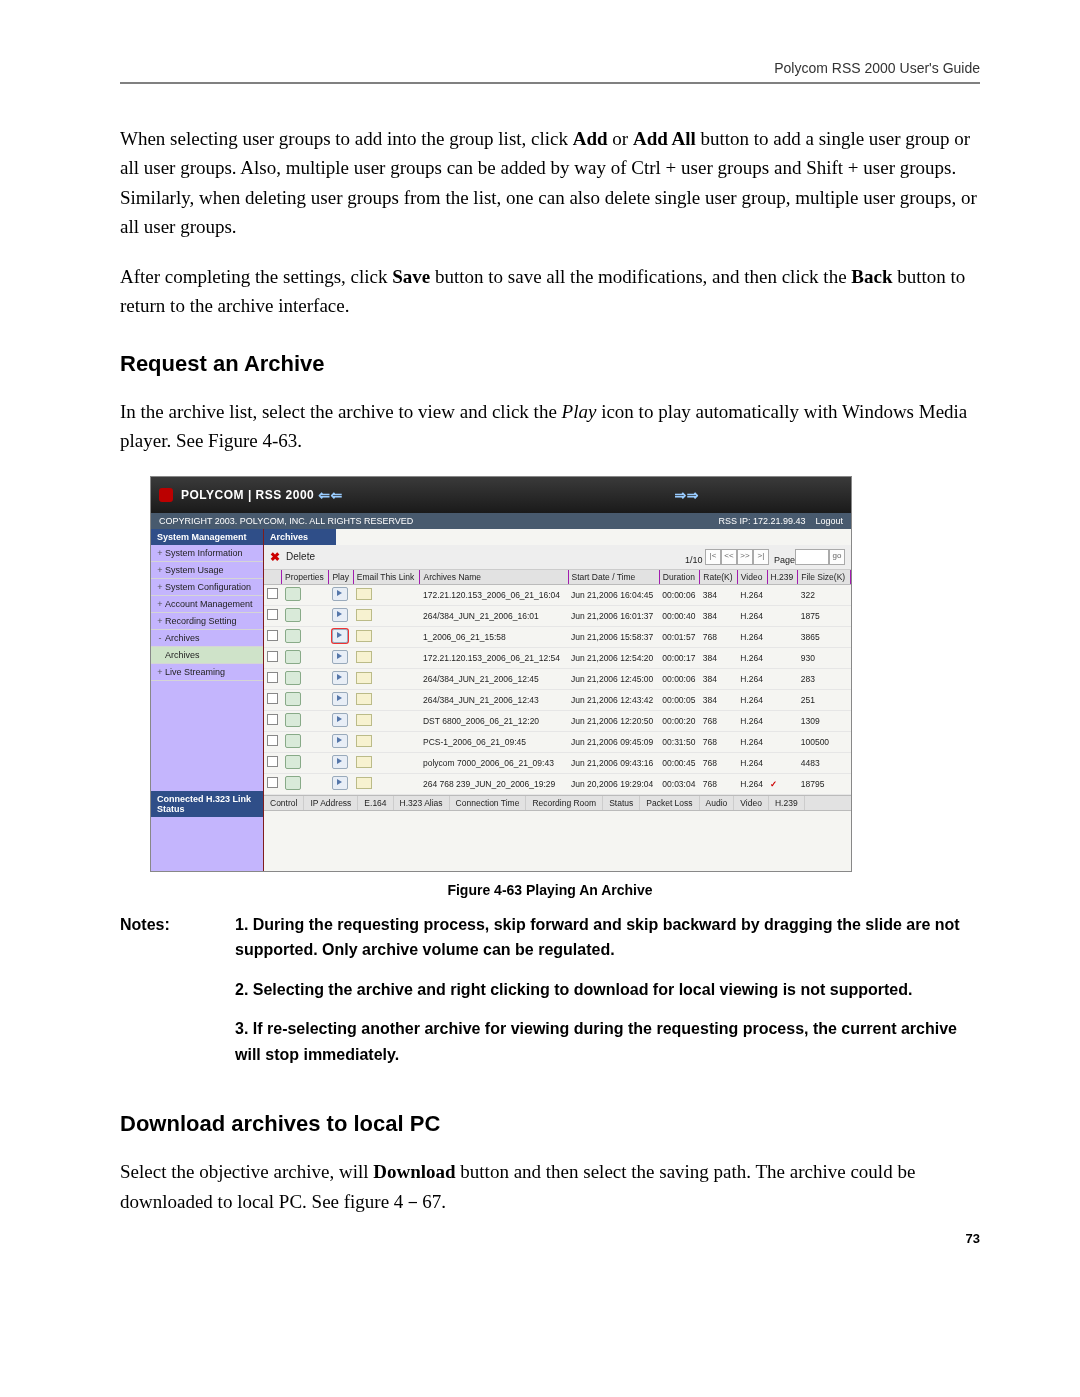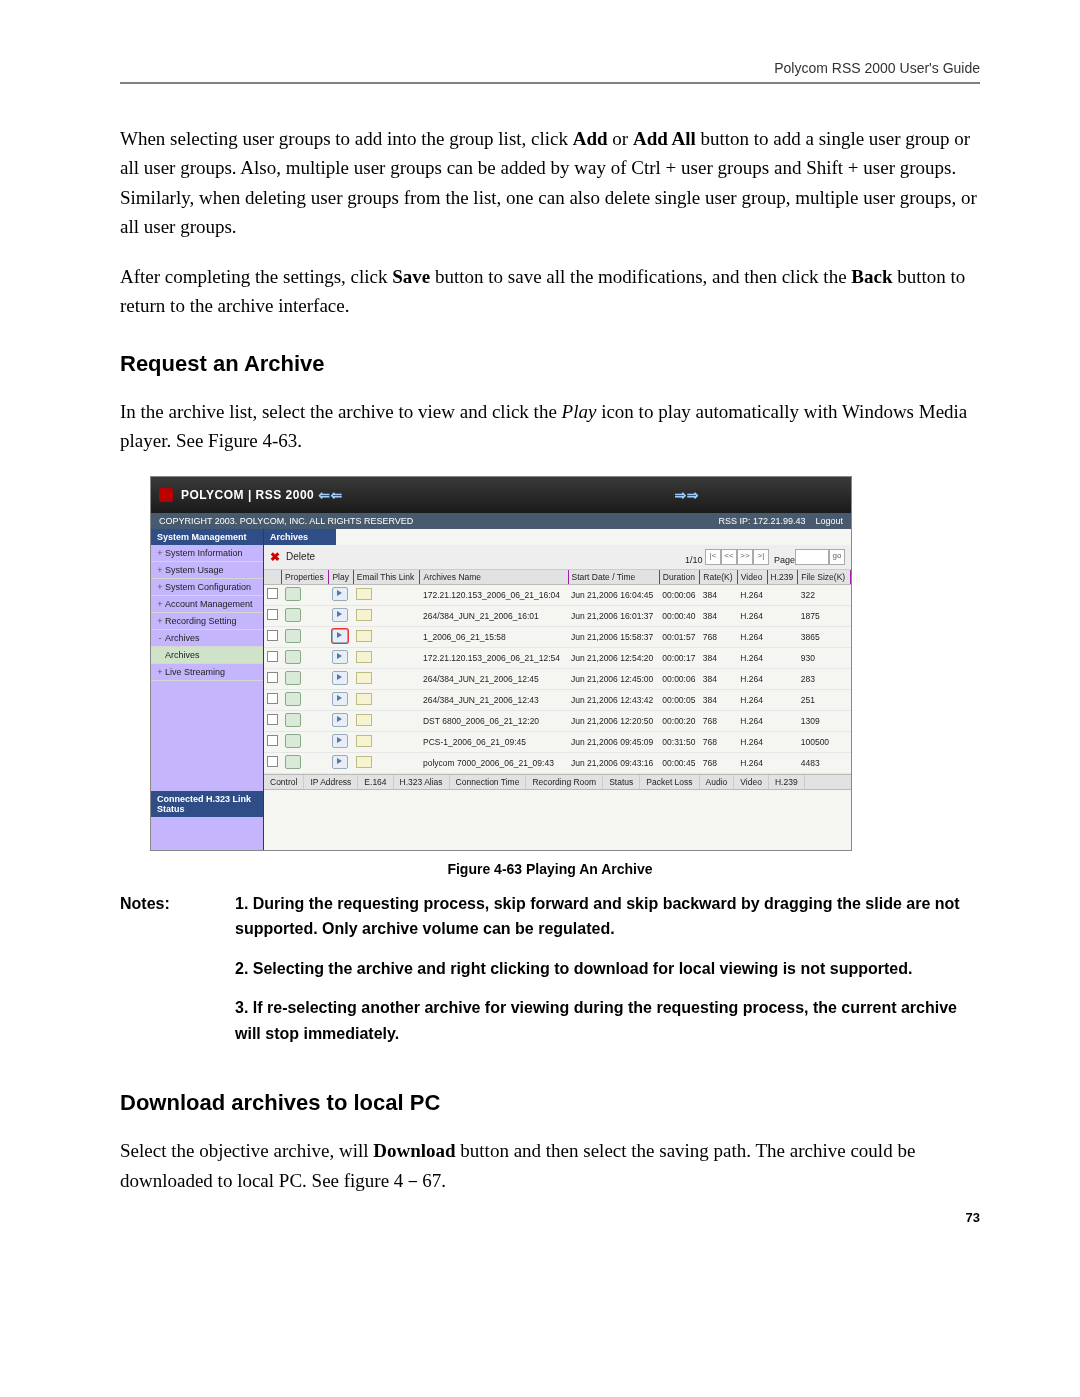--- a/index.html
+++ b/index.html
@@ -248,20 +248,33 @@
                   <td><span class="playbtn"></span></td>
                   <td><span class="mailbtn"></span></td>
                   <td>polycom 7000_2006_06_21_09:43</td>
                   <td>Jun 21,2006 09:43:16</td>
                   <td>00:00:45</td>
                   <td>768</td>
                   <td>H.264</td>
                   <td class="chk"></td>
                   <td>4483</td>
                 </tr>
+                <tr>
+                  <td><span class="cb"></span></td>
+                  <td><span class="iconbtn"></span></td>
+                  <td><span class="playbtn"></span></td>
+                  <td><span class="mailbtn"></span></td>
+                  <td>264 768 239_JUN_20_2006_19:29</td>
+                  <td>Jun 20,2006 19:29:04</td>
+                  <td>00:03:04</td>
+                  <td>768</td>
+                  <td>H.264</td>
+                  <td class="chk">✓</td>
+                  <td>18795</td>
+                </tr>
               </tbody>
           </table>
           <div class="blank"></div>
           <div class="status-head" id="status-head">
               <div>Control</div>
               <div>IP Address</div>
               <div>E.164</div>
               <div>H.323 Alias</div>
               <div>Connection Time</div>
               <div>Recording Room</div>

